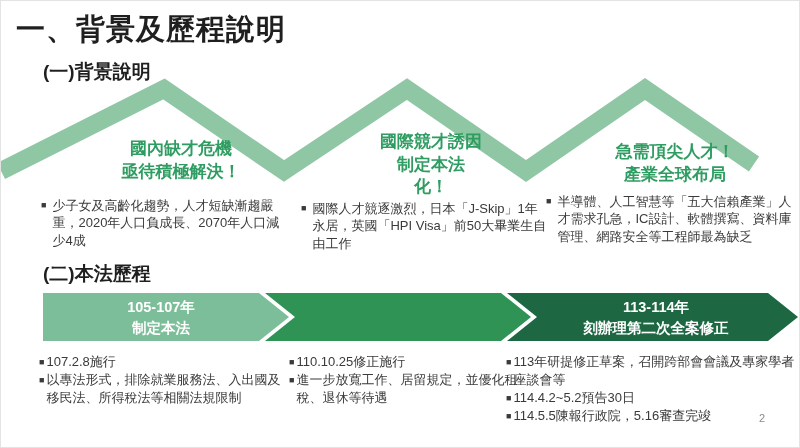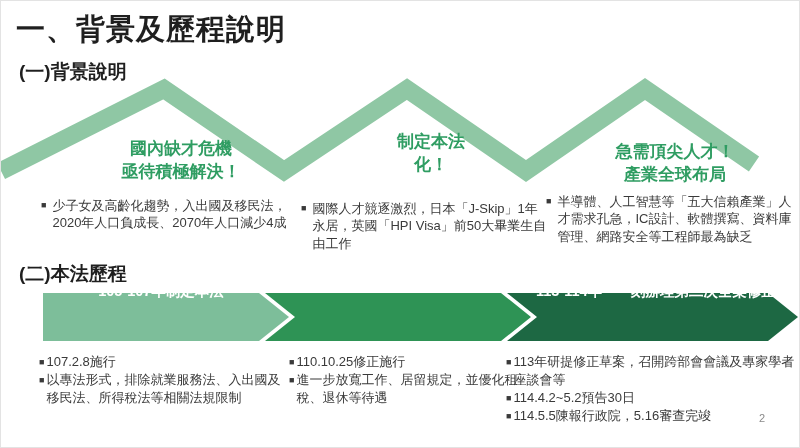--- a/index.html
+++ b/index.html
@@ -5,21 +5,21 @@
   html,body { margin:0; padding:0; background:#fff; }
   .slide {
     position:relative; width:800px; height:448px; background:#ffffff;
     font-family:"Liberation Sans","DejaVu Sans",sans-serif;
     overflow:hidden; box-sizing:border-box; border:1px solid #e3e3e3;
   }
   .page-title {
     position:absolute; left:14px; top:8px; margin:1px;
     font-size:29px; font-weight:800; color:#1f1f1f; letter-spacing:1px;
   }
-  .sec-head { position:absolute; font-size:19px; font-weight:700; color:#1f1f1f; }
+  .sec-head { position:absolute; font-size:19px; font-weight:700; color:#1f1f1f;margin-left:24px; }
   .sec-head.bg { left:18px; top:58px; }
   .sec-head.law { left:18px; top:260px; }
 
   .zigzag { position:absolute; left:0; top:75px; width:800px; height:115px; z-index:1; }
 
   .green-head {
     position:absolute; z-index:2; text-align:center;
     font-size:17px; font-weight:700; line-height:1.33;
   }
   .gh1 { left:60px;  top:137px; width:240px;text-align:center; }
@@ -34,22 +34,22 @@
   .bul-bot2 { left:288px; top:352px; width:232px; line-height:1.38; }
   .bul-bot3 { left:505px; top:352px; width:298px; line-height:1.38; }
 
   .bullet { display:flex; align-items:flex-start; }
   .bullet .marker { flex:0 0 auto; font-size:9px; line-height:1.9; margin-right:6px; }
   .bul-bot1 .marker, .bul-bot2 .marker, .bul-bot3 .marker { margin-right:2px; line-height:2.0; }
   .bullet .bt { flex:1 1 auto; }
 
   .arrows { position:absolute; left:0; top:291px; width:800px; height:50px; z-index:1; }
   .arrow-label {
-    position:absolute; z-index:2; top:280px; height:42px;
-    display:flex; flex-direction:row; justify-content:center;
+    position:absolute; z-index:2; top:296px; height:42px;
+    display:flex; flex-direction:column; justify-content:center;
     text-align:center; color:#ffffff; font-weight:700; font-size:14.5px; line-height:1.45;
   }
   .al1 { left:60px;  width:200px; }
   .al2 { left:295px; width:210px; }
   .al3 { left:535px; width:240px;justify-content:space-between; }
 
   .page-num { position:absolute; left:758px; top:411px; font-size:11px; color:#8a8a8a; }
 </style>
 </head>
 <body>
@@ -62,32 +62,33 @@
 
   <svg class="zigzag" viewBox="0 0 800 115" aria-hidden="true">
     <polyline points="0,95 163,13 283,95 406,13 525,95 644,13 753,88" fill="none" stroke-width="18" stroke-miterlimit="12" stroke="#8FC7A4"></polyline>
   </svg>
 
   <div class="green-head gh1" style="color:#2F9D62">
     <div>國內缺才危機</div>
     <div>亟待積極解決！</div>
   </div>
   <div class="green-head gh2" style="color:#2F9D62">
+    <div>國際競才誘因</div>
     <div>制定本法</div>
     <div>化！</div>
   </div>
   <div class="green-head gh3" style="color:#2F9D62">
     <div>急需頂尖人才！</div>
     <div>產業全球布局</div>
   </div>
 
   <div class="bullets bul-top1">
     <div class="bullet">
       <span class="marker">■</span>
-      <span class="bt">少子女及高齡化趨勢，入出國及移民法，2020年人口負成長、2070年人口減少4成</span>
+      <span class="bt">少子女及高齡化趨勢，人才短缺漸趨嚴重，2020年人口負成長、2070年人口減少4成</span>
     </div>
   </div>
   <div class="bullets bul-top2">
     <div class="bullet">
       <span class="marker">■</span>
       <span class="bt">國際人才競逐激烈，日本「J-Skip」1年永居，英國「HPI Visa」前50大畢業生自由工作</span>
     </div>
   </div>
   <div class="bullets bul-top3">
     <div class="bullet">

